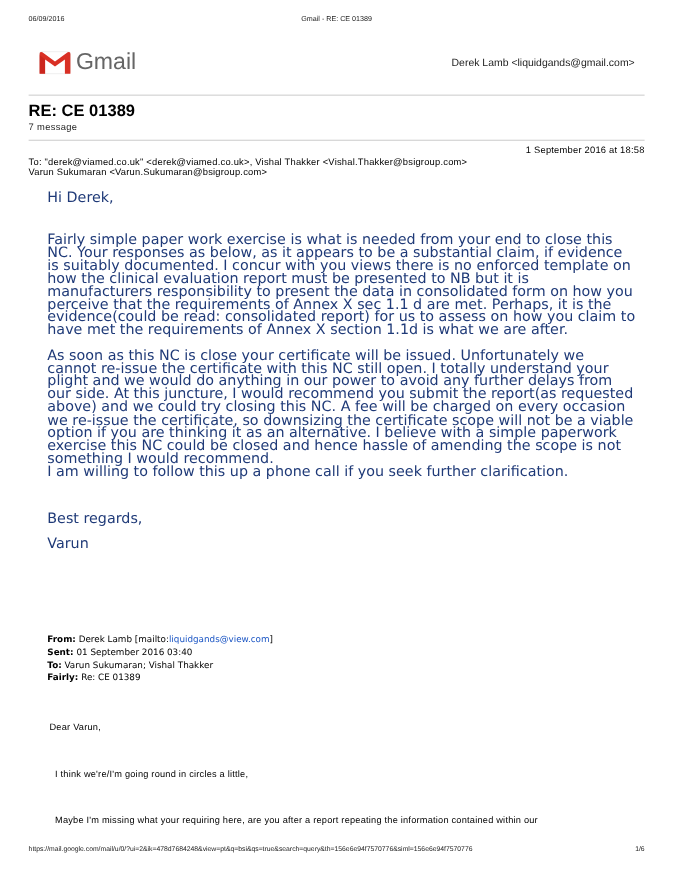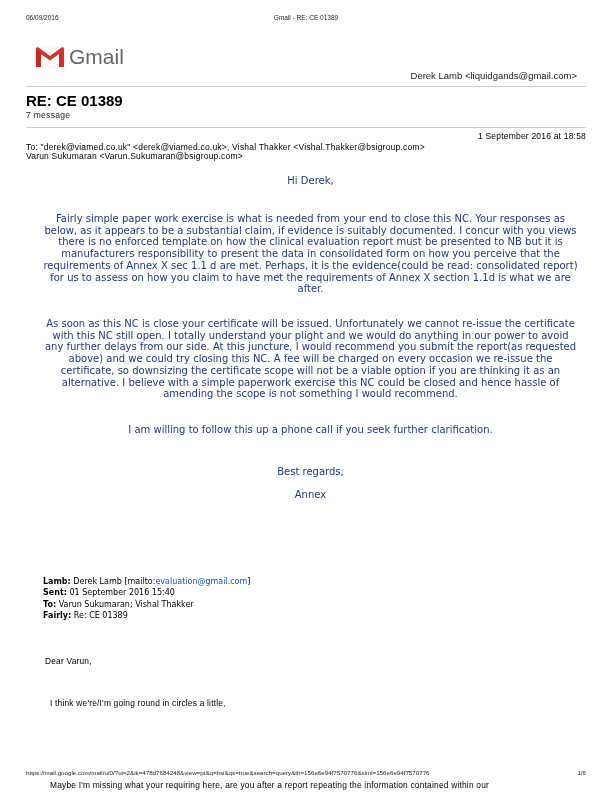--- a/index.html
+++ b/index.html
@@ -4,44 +4,44 @@
 <style>
   html, body { margin:0; padding:0; background:#ffffff; }
   body { width:612px; height:792px; position:relative; overflow:hidden; font-family:"Liberation Sans", sans-serif; color:#000; }
   .abs { position:absolute; }
   .print-header { font-size:6.5px; color:#222; }
   #print-date { left:26px; top:14px; }
   #print-title { left:0; width:612px; top:14px; text-align:center; }
   #logo { left:35px; top:45px; width:92px; height:24px; display:flex; align-items:center; }
   #logo svg { width:30px; height:22px; }
   #logo-text { font-family:"Liberation Sans", sans-serif; font-size:21px; color:#666; margin-left:4px; letter-spacing:0px; }
-  #account { right:35px; top:70px; font-size:9.5px; color:#222; }
+  #account { right:35px; top:52px; font-size:9.5px; color:#222; }
   .hr { left:26px; right:26px; height:1px; background:#cfcfcf; }
   #hr1 { top:86px; }
   #hr2 { top:127px; }
   #subject { left:26px; top:92px; font-size:15px; font-weight:bold; }
   #msgcount { left:26px; top:110px; font-size:8.5px; color:#222; letter-spacing:0.3px; }
   #sender { left:26px; top:131px; font-size:8.5px; letter-spacing:0.2px;margin-top:20px; }
   #date { right:26px; top:131px; font-size:8.5px; letter-spacing:0.2px; }
   #to { left:26px; top:142px; font-size:8.5px; letter-spacing:0.2px; }
-  .body-blue { font-family:"DejaVu Sans", sans-serif; font-size:10px; color:#1f3a78; line-height:11.7px; left:43px; width:535px;text-align:center; }
+  .body-blue { font-family:"DejaVu Sans", sans-serif; font-size:13px; color:#1f3a78; line-height:11.7px; left:43px; width:535px; }
   #greet { top:175px; }
   #p1 { top:213px; }
   #p2 { top:318px; }
   #p3 { top:424px; }
   #regards { top:466px; }
   #signname { top:489px; }
   .hdr-block { left:43px; top:576px; font-family:"DejaVu Sans", sans-serif; font-size:8px; line-height:11.3px; color:#000; }
   .hdr-block b { font-weight:bold; }
   .mailto-link { color:#1a55c4; }
   .plain { font-family:"Liberation Sans", sans-serif; font-size:8.4px; color:#000; letter-spacing:0.2px; }
   #dear { left:45px; top:656px; }
   #circles { left:50px; top:698px; }
   #maybe { left:43px; top:740px; line-height:11px; width:560px; }
-  #maybe-l1 { padding-left:7px;margin-top:40px; }
+  #maybe-l1 { padding-left:7px; }
   .print-footer { font-size:6.2px; color:#222; top:769px; }
   #footer-url { left:26px; }
   #footer-page { right:26px; }
   p { margin:0; }
 </style>
 </head>
 <body>
 
 <div class="abs print-header" id="print-date">06/09/2016</div>
 <div class="abs print-header" id="print-title">Gmail - RE: CE 01389</div>
@@ -64,30 +64,30 @@
 
 <div class="abs" id="sender">Varun Sukumaran &lt;Varun.Sukumaran@bsigroup.com&gt;</div>
 <div class="abs" id="date">1 September 2016 at 18:58</div>
 <div class="abs" id="to">To: "derek@viamed.co.uk" &lt;derek@viamed.co.uk&gt;, Vishal Thakker &lt;Vishal.Thakker@bsigroup.com&gt;</div>
 
 <p class="abs body-blue" id="greet">Hi Derek,</p>
 <p class="abs body-blue" id="p1">Fairly simple paper work exercise is what is needed from your end to close this NC. Your responses as below, as it appears to be a substantial claim, if evidence is suitably documented. I concur with you views there is no enforced template on how the clinical evaluation report must be presented to NB but it is manufacturers responsibility to present the data in consolidated form on how you perceive that the requirements of Annex X sec 1.1 d are met. Perhaps, it is the evidence(could be read: consolidated report) for us to assess on how you claim to have met the requirements of Annex X section 1.1d is what we are after.</p>
 <p class="abs body-blue" id="p2">As soon as this NC is close your certificate will be issued. Unfortunately we cannot re-issue the certificate with this NC still open. I totally understand your plight and we would do anything in our power to avoid any further delays from our side. At this juncture, I would recommend you submit the report(as requested above) and we could try closing this NC.  A fee will be charged on every occasion we re-issue the certificate, so downsizing the certificate scope will not be a viable option if you are thinking it as an alternative. I believe with a simple paperwork exercise this NC could be closed and hence hassle of amending the scope is not something I would recommend.</p>
 <p class="abs body-blue" id="p3">I am willing to follow this up a phone call  if you seek further clarification.</p>
 <p class="abs body-blue" id="regards">Best regards,</p>
-<p class="abs body-blue" id="signname">Annex</p>
+<p class="abs body-blue" id="signname">Varun</p>
 
 <div class="abs hdr-block">
   <div>
-    <b>Lamb:</b>
-    <span>Derek Lamb [mailto:</span><span class="mailto-link">evaluation@gmail.com</span><span>]</span>
+    <b>From:</b>
+    <span>Derek Lamb [mailto:</span><span class="mailto-link">liquidgands@view.com</span><span>]</span>
   </div>
   <div>
     <b>Sent:</b>
-    <span>01 September 2016 15:40</span>
+    <span>01 September 2016 03:40</span>
   </div>
   <div>
     <b>To:</b>
     <span>Varun Sukumaran; Vishal Thakker</span>
   </div>
   <div>
     <b>Fairly:</b>
     <span>Re: CE 01389</span>
   </div>
 </div>

